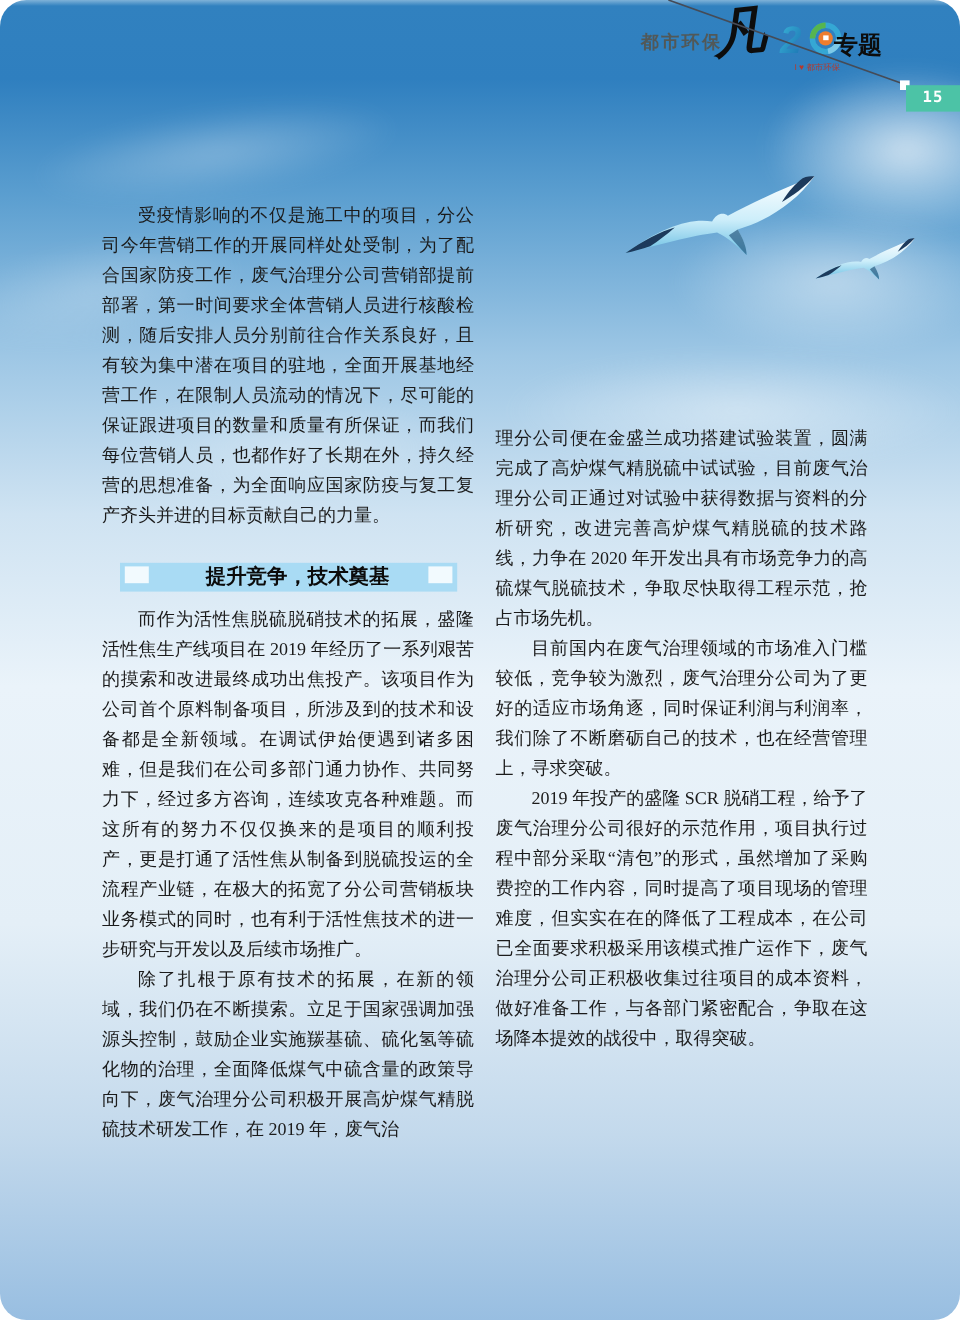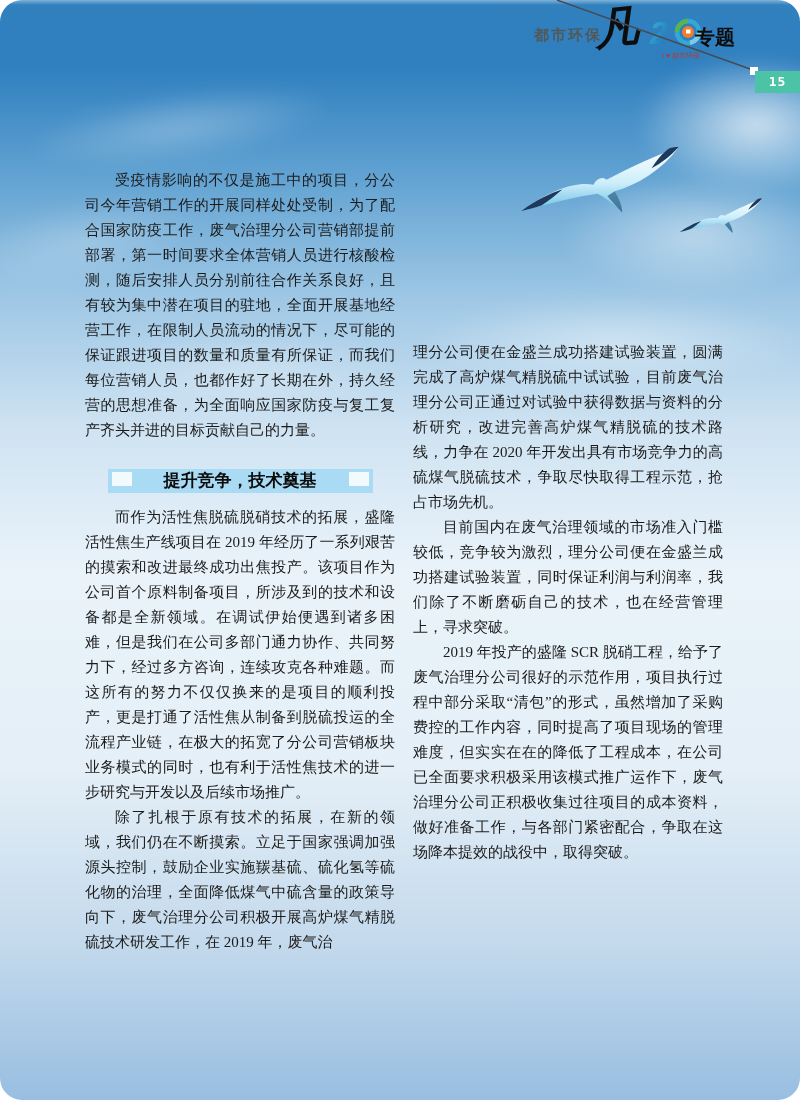--- a/index.html
+++ b/index.html
@@ -33,26 +33,26 @@
   .pagenum{position:absolute; left:755px; top:71px; width:45px; height:22px; background:#4cc3a6;
            color:#fff; font-family:"DejaVu Sans Mono",monospace; font-weight:bold;
            font-size:13px; line-height:22px; text-align:center; letter-spacing:1px;}
   .marker{position:absolute; left:750px; top:67px; width:8px; height:8px; background:#fff;}
 
   .overlay{position:absolute; left:0; top:0; pointer-events:none;}
 
   
   .col{position:absolute; width:310px;}
   .col-left{left:85px; top:168px;}
-  .col-right{left:413px; top:340px;}
+  .col-right{left:413px; top:354px;}
   .col p{margin:0; text-indent:2em; text-align:justify; font-size:15px; line-height:25px;}
   .col p.noind{text-indent:0;}
   .col p.gap-top{margin-top:20px;}
 
-  .hbar{position:relative; width:265px; height:24px; margin:26px auto 12px; background:#a9dbf4;}
+  .hbar{position:relative; width:265px; height:24px; margin:26px auto 12px; background:#a9dbf4;padding-left:16px;}
   .col-right .hbar{margin-top:22px;}
   .hbar .txt{display:block; text-align:center; font-family:"Liberation Sans",sans-serif;
              font-weight:bold; font-size:17px; line-height:24px; color:#0b0b0b;}
   .notch{position:absolute; top:3px; width:20px; height:14px; background:#f2fafe;}
   .nl{left:4px;} .nr{right:4px;}
 </style>
 </head>
 <body>
 
 <div class="page">
@@ -115,18 +115,18 @@
       <span class="notch nl"></span>
       <span class="txt">提升竞争，技术奠基</span>
       <span class="notch nr"></span>
     </div>
     <p>而作为活性焦脱硫脱硝技术的拓展，盛隆活性焦生产线项目在 2019 年经历了一系列艰苦的摸索和改进最终成功出焦投产。该项目作为公司首个原料制备项目，所涉及到的技术和设备都是全新领域。在调试伊始便遇到诸多困难，但是我们在公司多部门通力协作、共同努力下，经过多方咨询，连续攻克各种难题。而这所有的努力不仅仅换来的是项目的顺利投产，更是打通了活性焦从制备到脱硫投运的全流程产业链，在极大的拓宽了分公司营销板块业务模式的同时，也有利于活性焦技术的进一步研究与开发以及后续市场推广。</p>
     <p>除了扎根于原有技术的拓展，在新的领域，我们仍在不断摸索。立足于国家强调加强源头控制，鼓励企业实施羰基硫、硫化氢等硫化物的治理，全面降低煤气中硫含量的政策导向下，废气治理分公司积极开展高炉煤气精脱硫技术研发工作，在 2019 年，废气治</p>
   </div>
 
   <div class="col col-right">
     <p class="noind">理分公司便在金盛兰成功搭建试验装置，圆满完成了高炉煤气精脱硫中试试验，目前废气治理分公司正通过对试验中获得数据与资料的分析研究，改进完善高炉煤气精脱硫的技术路线，力争在 2020 年开发出具有市场竞争力的高硫煤气脱硫技术，争取尽快取得工程示范，抢占市场先机。</p>
-    <p>目前国内在废气治理领域的市场准入门槛较低，竞争较为激烈，理分公司便在金盛兰成功搭建试验装置，同时保证利润与利润率，我们除了不断磨砺自己的技术，也在经营管理上，寻求突破。</p>
+    <p>目前国内在废气治理领域的市场准入门槛较低，竞争较为激烈，废气治理分公司为了更好的适应市场角逐，同时保证利润与利润率，我们除了不断磨砺自己的技术，也在经营管理上，寻求突破。</p>
     <p>2019 年投产的盛隆 SCR 脱硝工程，给予了废气治理分公司很好的示范作用，项目执行过程中部分采取“清包”的形式，虽然增加了采购费控的工作内容，同时提高了项目现场的管理难度，但实实在在的降低了工程成本，在公司已全面要求积极采用该模式推广运作下，废气治理分公司正积极收集过往项目的成本资料，做好准备工作，与各部门紧密配合，争取在这场降本提效的战役中，取得突破。</p>
 
   </div>
 
 </div>
 
 </body></html>

